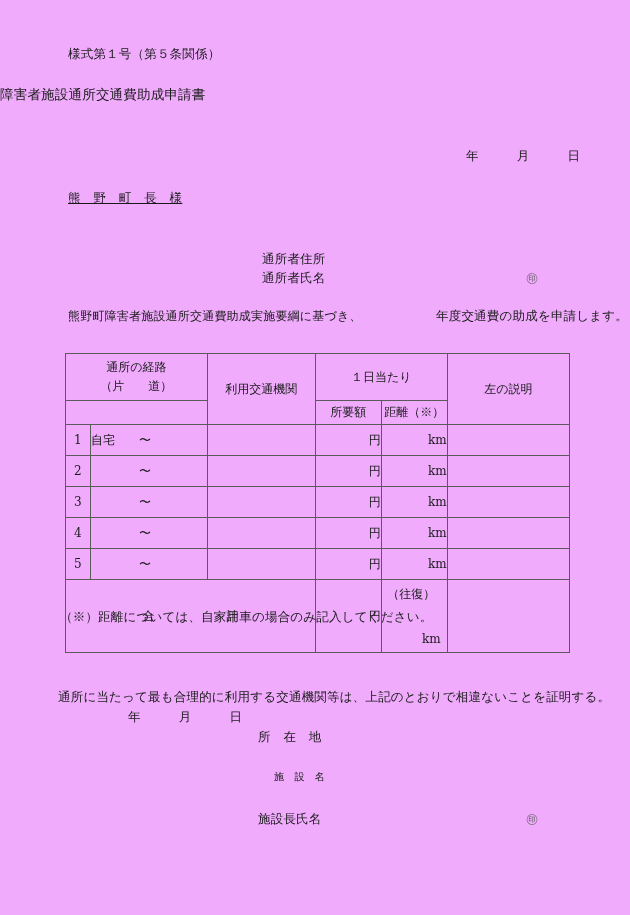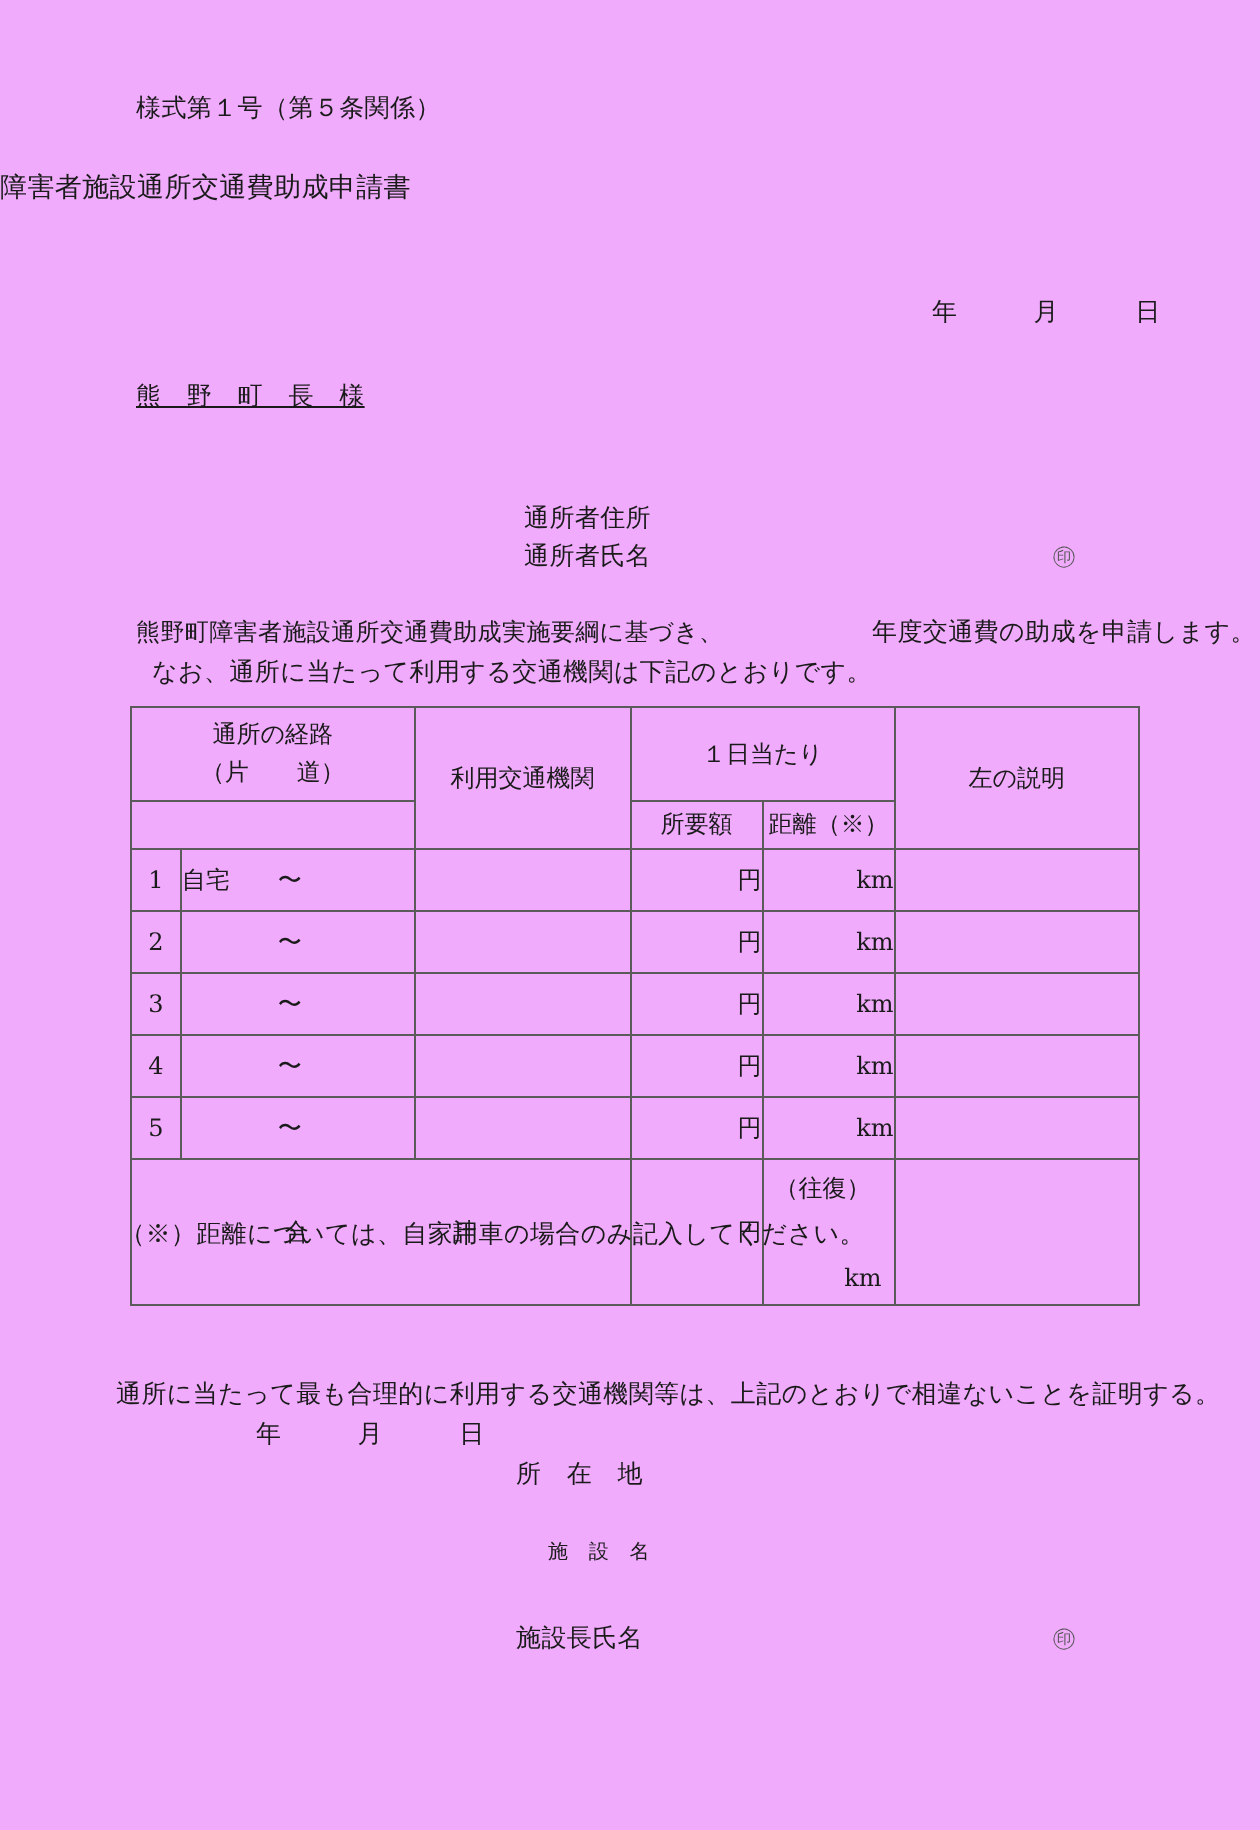--- a/index.html
+++ b/index.html
@@ -109,21 +109,20 @@
 
   <div class="t jp" id="appl-addr-lbl">通所者住所</div>
 
   <div class="t jp" id="appl-name-lbl">通所者氏名</div>
 
   <div class="t jp" id="appl-seal">㊞</div>
 
   <div class="t jp" id="body-line1">熊野町障害者施設通所交通費助成実施要綱に基づき、</div>
   <div class="t jp" id="body-year"></div>
   <div class="t jp" id="body-line1b">年度交通費の助成を申請します。</div>
-  <div class="t jp" id="body-line2">なお、通所に当たって利用する交通機関は下記のとおりです。</div>
 
   <table id="route-table">
     <colgroup>
       <col class="col-no">
         <col class="col-route">
         <col class="col-means">
       <col class="col-fare">
         <col class="col-dist">
         <col class="col-expl">
     </colgroup>

